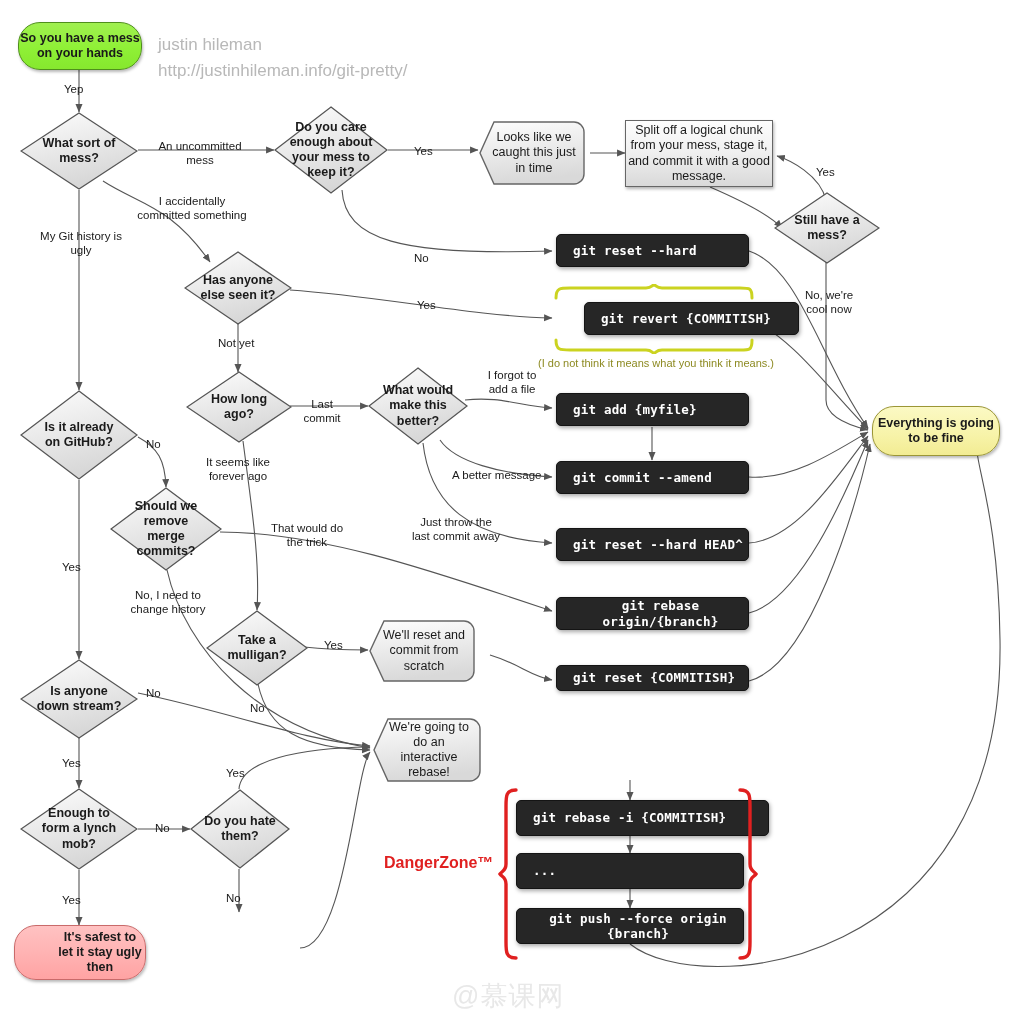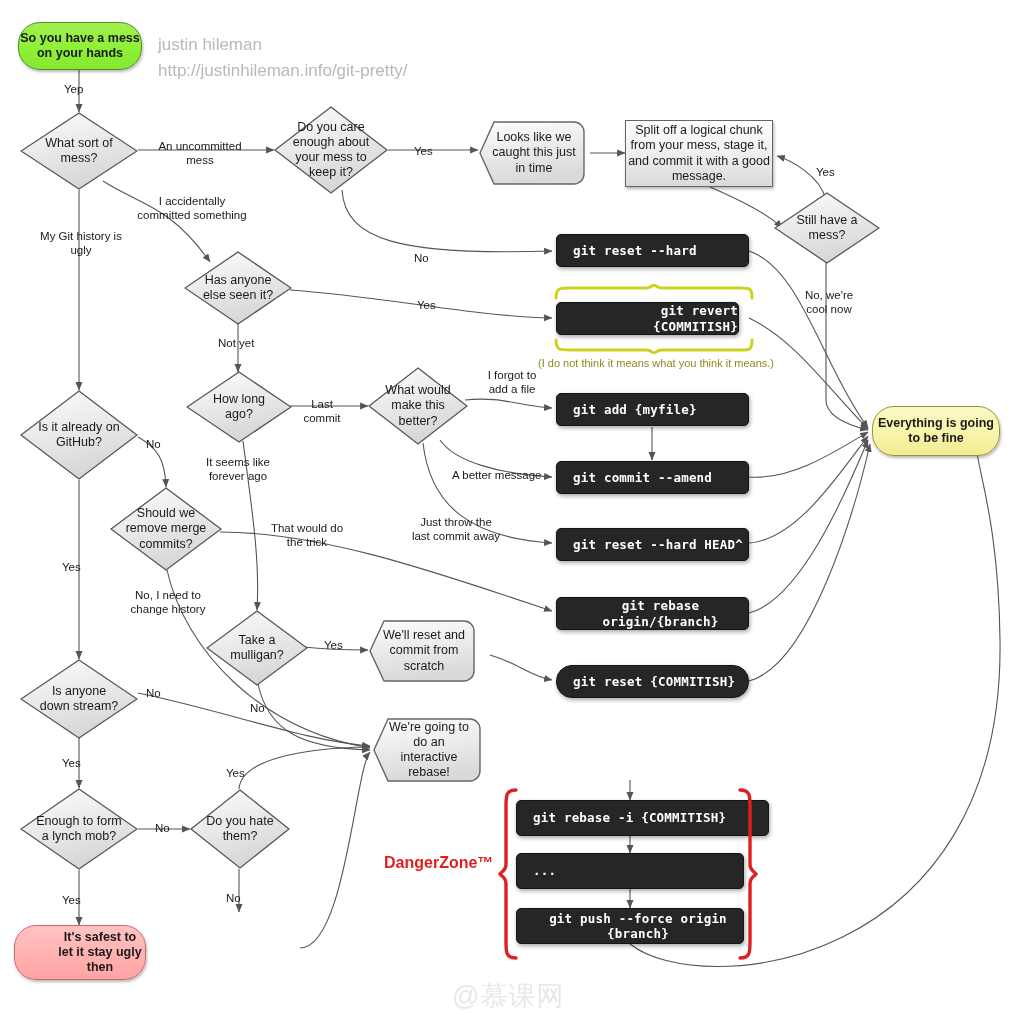--- a/index.html
+++ b/index.html
@@ -11,21 +11,21 @@
   .node{position:absolute;box-sizing:border-box;display:flex;align-items:center;justify-content:center;text-align:center;line-height:1.22;color:#1a1a1a;}
 
   .terminal{border-radius:22px;border:1.6px solid #555;font-weight:bold;font-size:12.5px;
             box-shadow:1px 2px 3px rgba(0,0,0,.28);}
   .terminal.green{background:linear-gradient(180deg,#a0f050 0%,#8ff036 55%,#86e82e 100%);border-color:#4f8f1c;}
   .terminal.yellow{background:linear-gradient(180deg,#fbf9c4 0%,#f7f3a8 60%,#f2ec93 100%);border-color:#9b9636;}
   .terminal.red{background:linear-gradient(180deg,#ffc2c2 0%,#ffb0b0 60%,#ffa3a3 100%);border-color:#c96a6a;}
 
   .diamond{font-size:12.5px;}
   .diamond .dia-bg{position:absolute;left:0;top:0;width:100%;height:100%;}
-  .diamond .dia-txt{position:relative;z-index:2;width:74%;}
+  .diamond .dia-txt{position:relative;z-index:2;width:74%;font-weight:bold;}
 
   .process{border:1.5px solid #666;border-radius:0;font-size:12.5px;
            background:linear-gradient(180deg,#fdfdfd 0%,#f1f1f1 45%,#d9d9d9 100%);
            box-shadow:1px 2px 3px rgba(0,0,0,.30);}
 
   .hexbox{font-size:12.5px;}
   .hexbox .hex-bg{position:absolute;left:0;top:0;width:100%;height:100%;}
   .hexbox .hex-txt{position:relative;z-index:2;width:76%;}
 
   .cmd{background:#262626;border-radius:5px;border:1px solid #141414;
@@ -261,31 +261,31 @@
     <span class="dia-txt">Do you hate them?</span>
   </div>
 
 
   <div class="node terminal red" style="left:14px;top:925px;width:132px;height:55px;padding-left:40px;">It's safest to let it stay ugly then</div>
 
   <div class="node terminal yellow" style="left:872px;top:406px;width:128px;height:50px;">Everything is going to be fine</div>
 
   <div class="node cmd" style="left:556px;top:234px;width:193px;height:33px;">git reset --hard</div>
 
-  <div class="node cmd" style="left:556px;top:302px;width:183px;height:33px;text-align:right;">git revert {COMMITISH}</div>
+  <div class="node cmd" style="left:584px;top:302px;width:215px;height:33px;">git revert {COMMITISH}</div>
 
   <div class="node cmd" style="left:556px;top:393px;width:193px;height:33px;">git add {myfile}</div>
 
   <div class="node cmd" style="left:556px;top:461px;width:193px;height:33px;">git commit --amend</div>
 
   <div class="node cmd" style="left:556px;top:528px;width:193px;height:33px;">git reset --hard HEAD^</div>
 
   <div class="node cmd" style="left:556px;top:597px;width:193px;height:33px;">git rebase origin/{branch}</div>
 
-  <div class="node cmd" style="left:556px;top:665px;width:193px;height:33px;border-radius:16px;">git reset {COMMITISH}</div>
+  <div class="node cmd" style="left:556px;top:665px;width:193px;height:26px;">git reset {COMMITISH}</div>
 
   <div class="node cmd" style="left:516px;top:800px;width:253px;height:36px;">git rebase -i {COMMITISH}</div>
 
   <div class="node cmd" style="left:516px;top:853px;width:228px;height:36px;">...</div>
 
   <div class="node cmd" style="left:516px;top:908px;width:228px;height:36px;">git push --force origin {branch}</div>
 
   <svg style="position:absolute;left:552px;top:284px;width:205px;height:70px;" viewBox="0 0 205 70">
     <path d="M4,14 C4,4 8,4 18,4 H94 C100,4 100,1 102,1 C104,1 104,4 110,4 H188 C198,4 200,4 200,14" fill="none" stroke="#cbd320" stroke-width="3" stroke-linecap="round"></path>
     <path d="M4,56 C4,66 8,66 18,66 H94 C100,66 100,69 102,69 C104,69 104,66 110,66 H188 C198,66 200,66 200,56" fill="none" stroke="#cbd320" stroke-width="3" stroke-linecap="round"></path>

